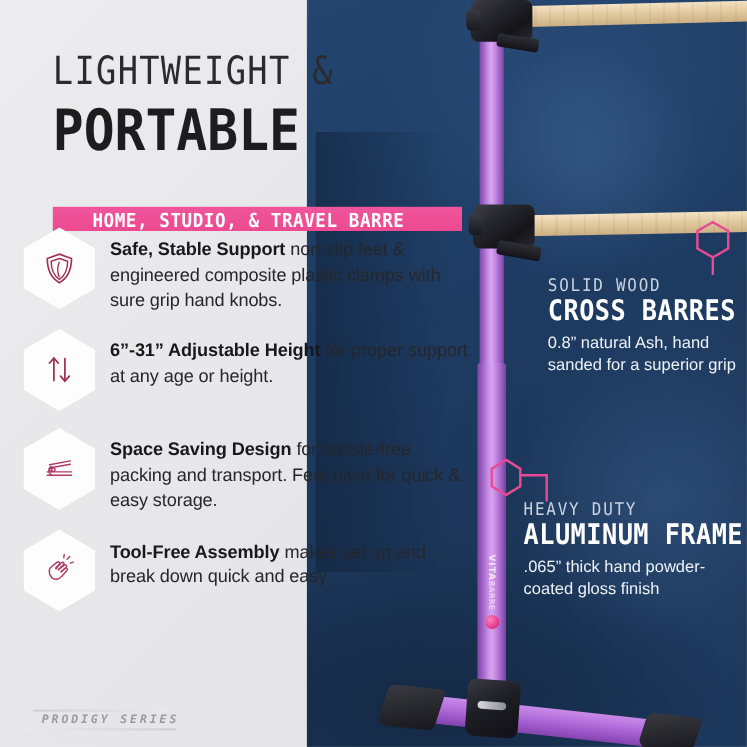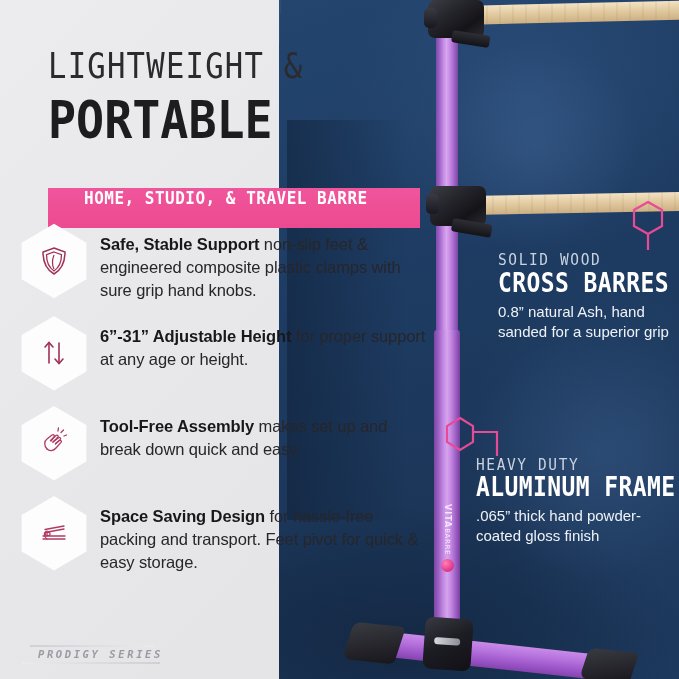--- a/index.html
+++ b/index.html
@@ -62,34 +62,34 @@
   .h-bold{
     font-family:"DejaVu Sans Mono", monospace;
     font-size:44px; letter-spacing:0px; line-height:1;
     color:#1d1d20; font-weight:700;
     margin-top:16px;
     transform:scaleX(1.06) scaleY(1.18);
     transform-origin:left top;
   }
   .pink-banner{
     position:absolute; left:0; top:140px;
-    width:372px; height:40px;
+    width:372px; height:22px;
     background:linear-gradient(180deg,#f0559b 0%,#ec4a90 100%);
-    display:flex; align-items:flex-start;
+    display:flex; align-items:flex-end;
   }
   .pink-banner span{
     font-family:"DejaVu Sans Mono", monospace;
     font-weight:700; font-size:16px; letter-spacing:.5px;
     color:#ffffff; padding-left:36px;
     transform:scaleY(1.1); transform-origin:left center;
     white-space:nowrap;
   }
 
   
-  .features{ position:absolute; left:18px; top:223px; width:410px; }
+  .features{ position:absolute; left:18px; top:206px; width:410px; }
   .feature{
     display:flex; align-items:flex-start; gap:10px;
     margin-bottom:14px;
   }
   .hexicon{
     flex:0 0 auto;
     width:72px; height:76px;
     position:relative;
     display:flex; align-items:center; justify-content:center;
   }
@@ -324,20 +324,40 @@
           <g stroke="#a03055" stroke-width="1.6" fill="none" stroke-linecap="round">
             <line x1="10" y1="26" x2="10" y2="6"></line>
             <polyline points="6,10 10,5.5 14,10"></polyline>
             <line x1="20" y1="6" x2="20" y2="26"></line>
             <polyline points="16,22 20,26.5 24,22"></polyline>
           </g>
         </svg>
       </div>
       <div class="feat-text">
         <b>6”-31” Adjustable Height</b><span> for proper support at any age or height.</span>
+      </div>
+    </div>
+
+    <div class="feature">
+      <div class="hexicon">
+        <div class="hexbg"></div>
+        <svg width="32" height="30" viewBox="0 0 32 30">
+          <g stroke="#b03a63" stroke-width="1.3" fill="none" stroke-linecap="round">
+            <line x1="5" y1="21" x2="27" y2="21"></line>
+            <line x1="5" y1="18" x2="27" y2="18"></line>
+            <line x1="7" y1="14.5" x2="26" y2="11"></line>
+            <line x1="7" y1="11.5" x2="26" y2="8"></line>
+            <path d="M9 21 C5.5 19 5.5 14.5 9 13"></path>
+            <path d="M9 18 C6.5 16.8 6.5 15.2 9 14"></path>
+            <circle cx="10.5" cy="16" r="1.6"></circle>
+          </g>
+        </svg>
+      </div>
+      <div class="feat-text">
+        <b>Space Saving Design</b><span> for hassle-free packing and transport. Feet pivot for quick &amp; easy storage.</span>
       </div>
     </div>
 
     <div class="feature">
       <div class="hexicon">
         <div class="hexbg"></div>
         <svg width="32" height="32" viewBox="0 0 32 32">
           <g stroke="#b03a63" stroke-width="1.3" fill="none" stroke-linecap="round" stroke-linejoin="round">
             <path d="M9 22 C6 19 6 14 9 12 L14 8 C15.5 7 17 8.5 16 10 L13 14"></path>
             <path d="M12.5 13.5 L18 8.5 C19.3 7.4 21 9 19.8 10.3 L15 15"></path>
@@ -347,40 +367,20 @@
             <line x1="26" y1="9" x2="28.5" y2="8"></line>
             <line x1="20" y1="4" x2="20.4" y2="1"></line>
           </g>
         </svg>
       </div>
       <div class="feat-text">
         <b>Tool-Free Assembly</b><span> makes set up and break down quick and easy.</span>
       </div>
     </div>
 
-    <div class="feature">
-      <div class="hexicon">
-        <div class="hexbg"></div>
-        <svg width="32" height="30" viewBox="0 0 32 30">
-          <g stroke="#b03a63" stroke-width="1.3" fill="none" stroke-linecap="round">
-            <line x1="5" y1="21" x2="27" y2="21"></line>
-            <line x1="5" y1="18" x2="27" y2="18"></line>
-            <line x1="7" y1="14.5" x2="26" y2="11"></line>
-            <line x1="7" y1="11.5" x2="26" y2="8"></line>
-            <path d="M9 21 C5.5 19 5.5 14.5 9 13"></path>
-            <path d="M9 18 C6.5 16.8 6.5 15.2 9 14"></path>
-            <circle cx="10.5" cy="16" r="1.6"></circle>
-          </g>
-        </svg>
-      </div>
-      <div class="feat-text">
-        <b>Space Saving Design</b><span> for hassle-free packing and transport. Feet pivot for quick &amp; easy storage.</span>
-      </div>
-    </div>
-
   </div>
 
   <div class="prodigy">PRODIGY SERIES</div>
 
   <div class="callout" id="callout-wood">
     <div class="co-kicker">SOLID WOOD</div>
     <div class="co-title">CROSS BARRES</div>
     <div class="co-desc">0.8” natural Ash, hand sanded for a superior grip</div>
   </div>
 

